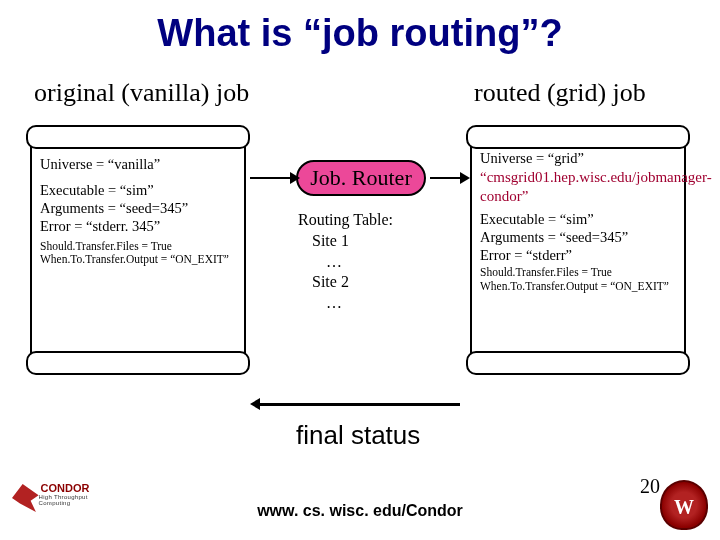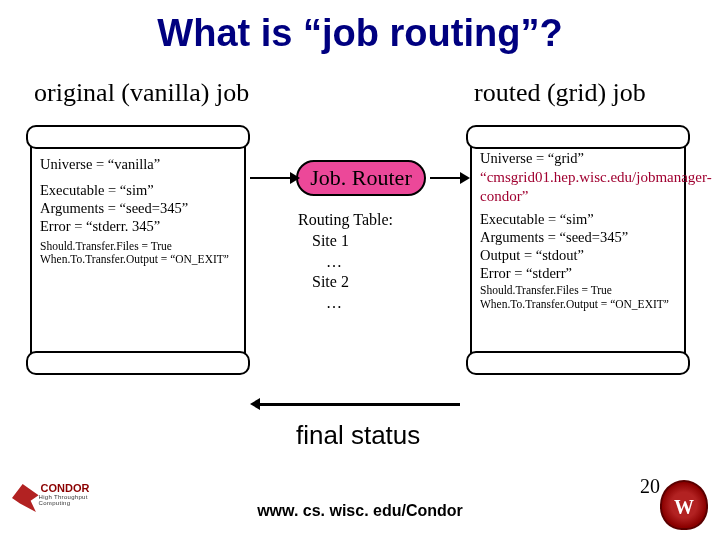--- a/index.html
+++ b/index.html
@@ -195,21 +195,20 @@
     <div class="small">When.To.Transfer.Output = “ON_EXIT”</div>
   </div>
 </div>
 
 <div class="scroll" style="left:470px; top:135px;">
   <div class="scroll-body" style="top:12px;">
     <div>Universe = “grid”</div>
     <div class="tiny-line" style="margin:1px 0 4px 0;">“cmsgrid01.hep.wisc.edu/jobmanager-condor”</div>
     <div>Executable = “sim”</div>
     <div>Arguments = “seed=345”</div>
-    <div>Output = “stdout”</div>
     <div>Error = “stderr”</div>
     <div class="small" style="margin-top:2px;">Should.Transfer.Files = True</div>
     <div class="small">When.To.Transfer.Output = “ON_EXIT”</div>
   </div>
 </div>
 
 <div class="router-box">
   <span>Job. Router</span>
 </div>
 <div class="routing-table">

